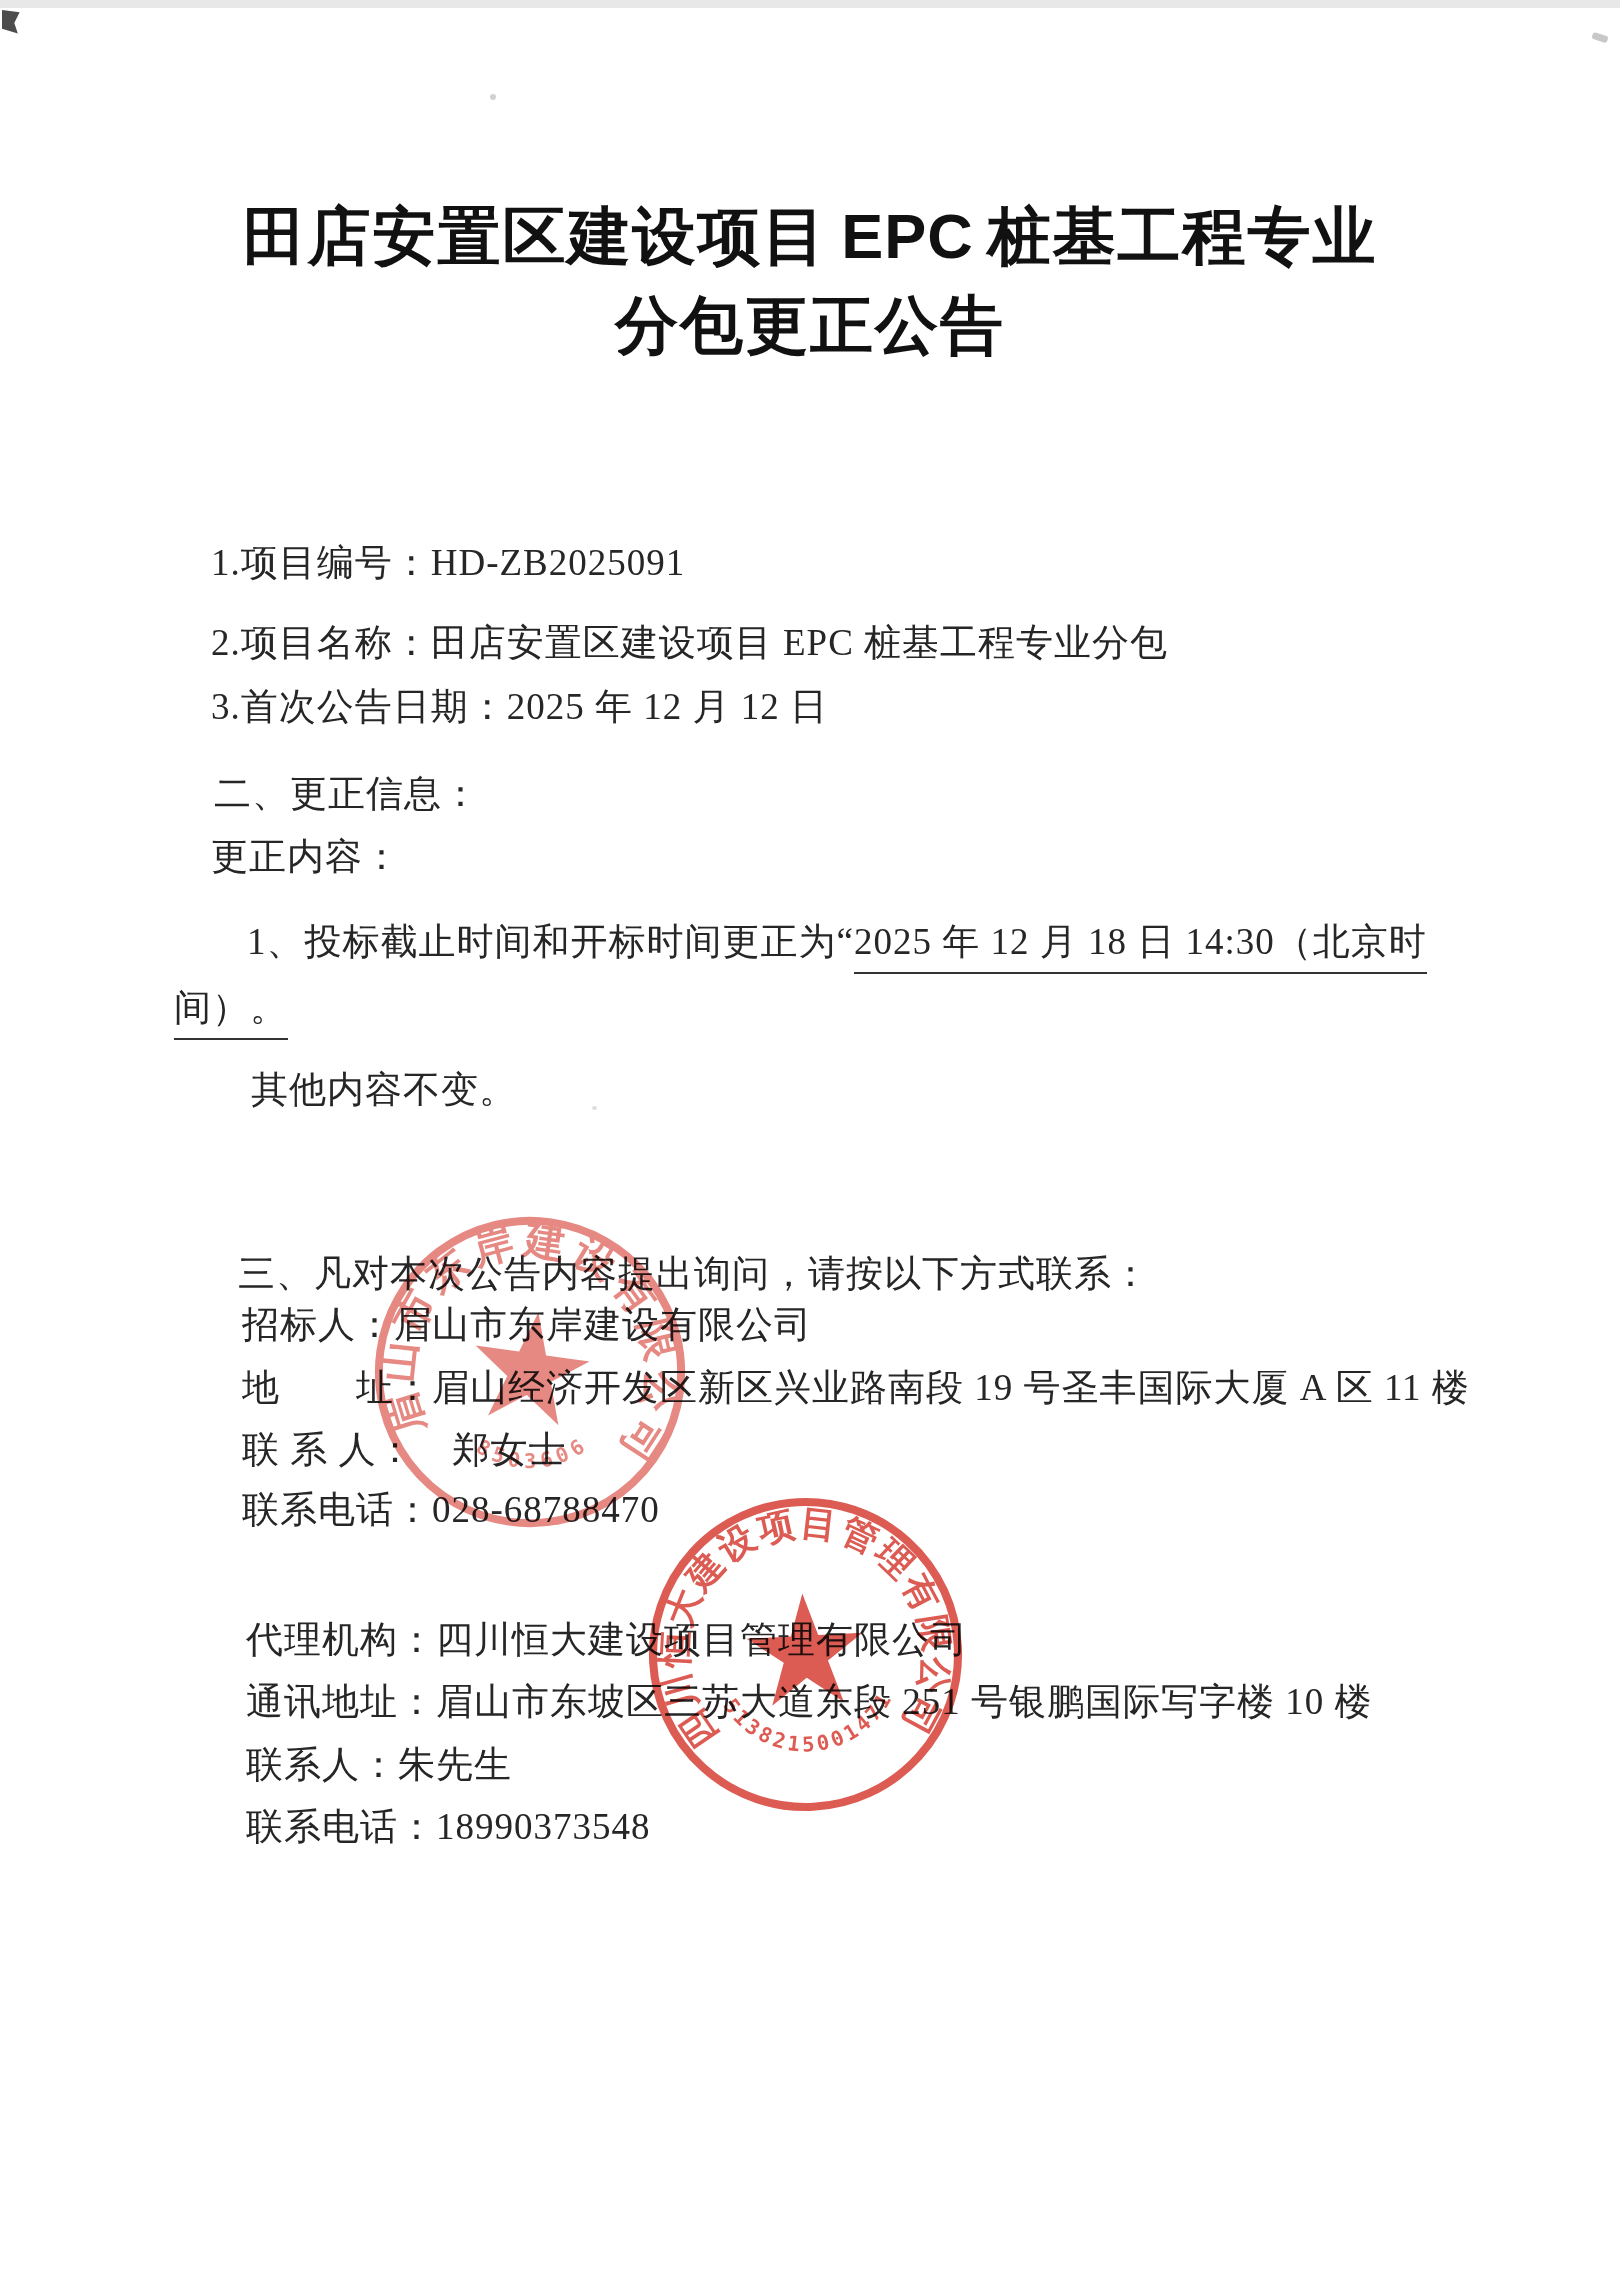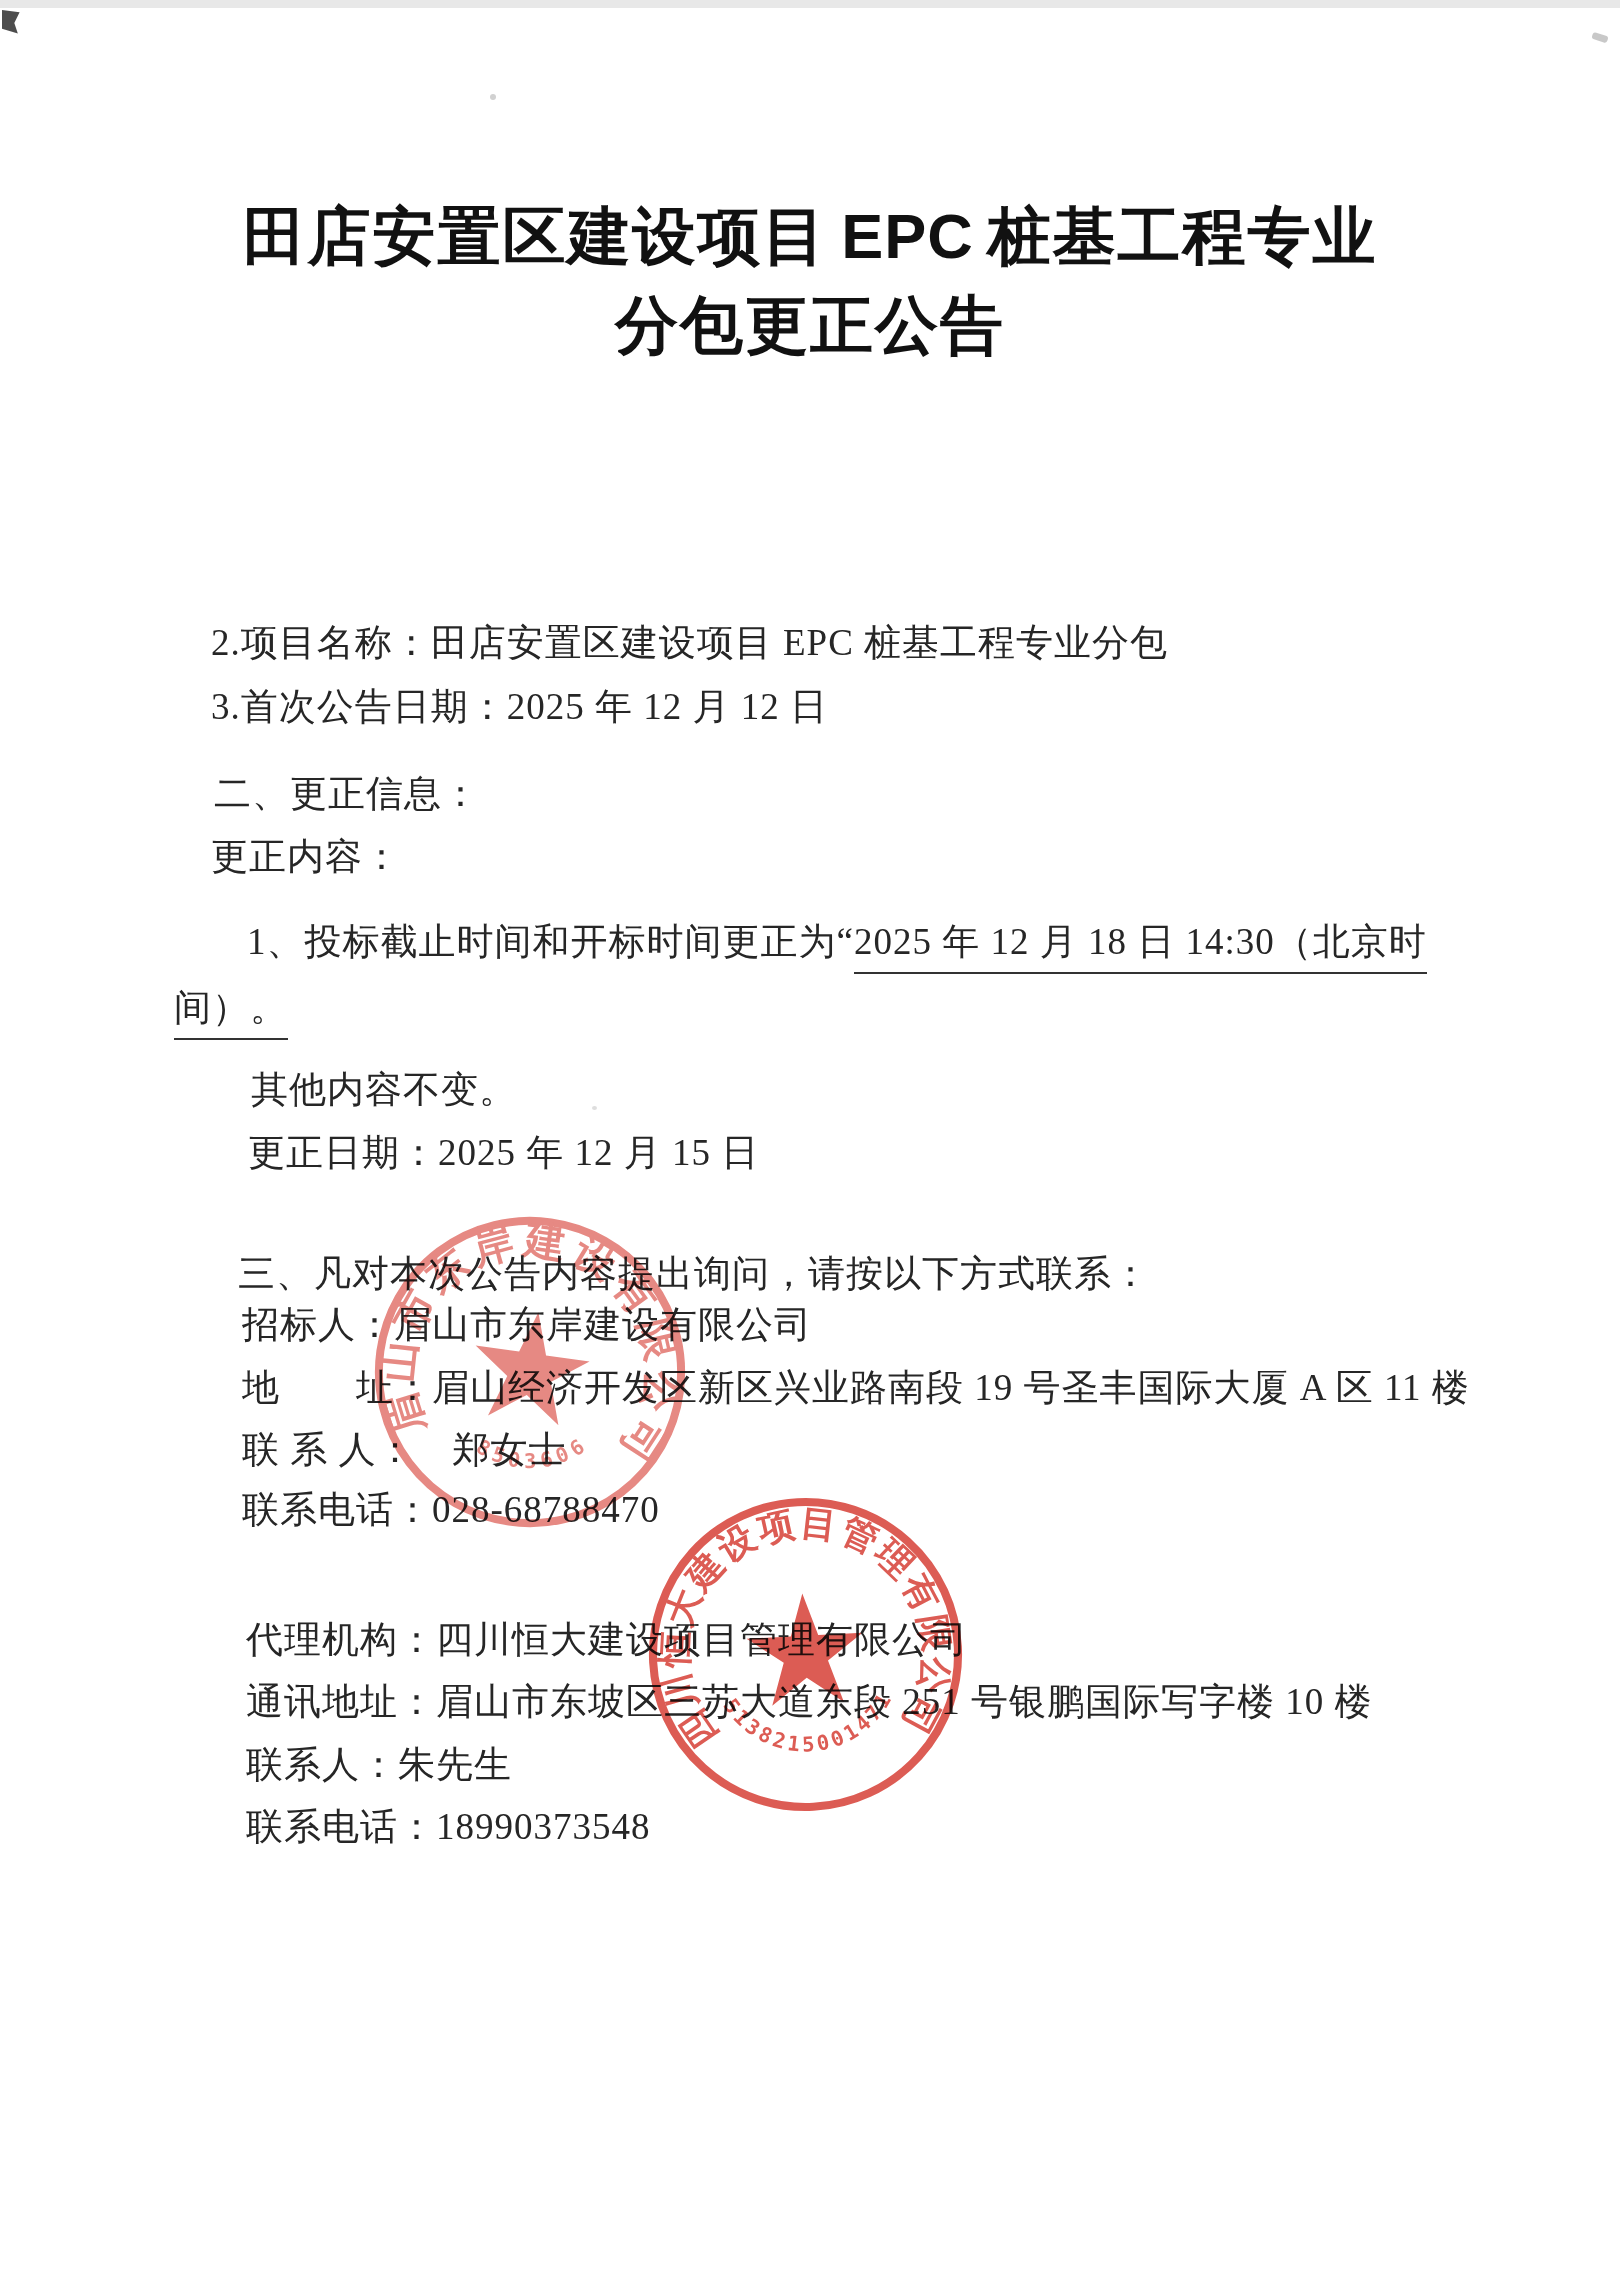--- a/index.html
+++ b/index.html
@@ -61,29 +61,29 @@
 
   <div class="artifact a1"></div>
   <div class="artifact a2"></div>
   <div class="artifact a3"></div>
   <div class="artifact a4"></div>
   <div class="artifact a5"></div>
 
   <div class="title" style="top:192px"><span>田店安置区建设项目</span><span class="epc">EPC</span><span>桩基工程专业</span></div>
   <div class="title" style="top:282px">分包更正公告</div>
 
+  <div class="ln" style="left:211px;top:530px">1.项目编号：HD-ZB2025091</div>
   <div class="ln" style="left:211px;top:610px">2.项目名称：田店安置区建设项目 EPC 桩基工程专业分包</div>
   <div class="ln" style="left:211px;top:674px">3.首次公告日期：2025 年 12 月 12 日</div>
 
   <div class="ln" style="left:214px;top:761px">二、更正信息：</div>
   <div class="ln" style="left:211px;top:824px">更正内容：</div>
   <div class="ln" style="left:247px;top:909px"><span>1、投标截止时间和开标时间更正为“</span><span class="u">2025 年 12 月 18 日 14:30（北京时</span></div>
   <div class="ln" style="left:174px;top:975px"><span class="u">间）。</span></div>
   <div class="ln" style="left:251px;top:1057px">其他内容不变。</div>
-  <div class="ln" style="left:248px;top:1120px">更正日期：2025 年 12 月 15 日</div>
 
   <div class="ln" style="left:238px;top:1241px">三、凡对本次公告内容提出询问，请按以下方式联系：</div>
   <div class="ln" style="left:242px;top:1292px">招标人：眉山市东岸建设有限公司</div>
   <div class="ln" style="left:242px;top:1355px">地　　址：眉山经济开发区新区兴业路南段 19 号圣丰国际大厦 A 区 11 楼</div>
   <div class="ln" style="left:242px;top:1417px">联 系 人：　郑女士</div>
   <div class="ln" style="left:242px;top:1477px">联系电话：028-68788470</div>
 
   <div class="ln" style="left:246px;top:1607px">代理机构：四川恒大建设项目管理有限公司</div>
   <div class="ln" style="left:246px;top:1669px">通讯地址：眉山市东坡区三苏大道东段 251 号银鹏国际写字楼 10 楼</div>
   <div class="ln" style="left:246px;top:1732px">联系人：朱先生</div>

